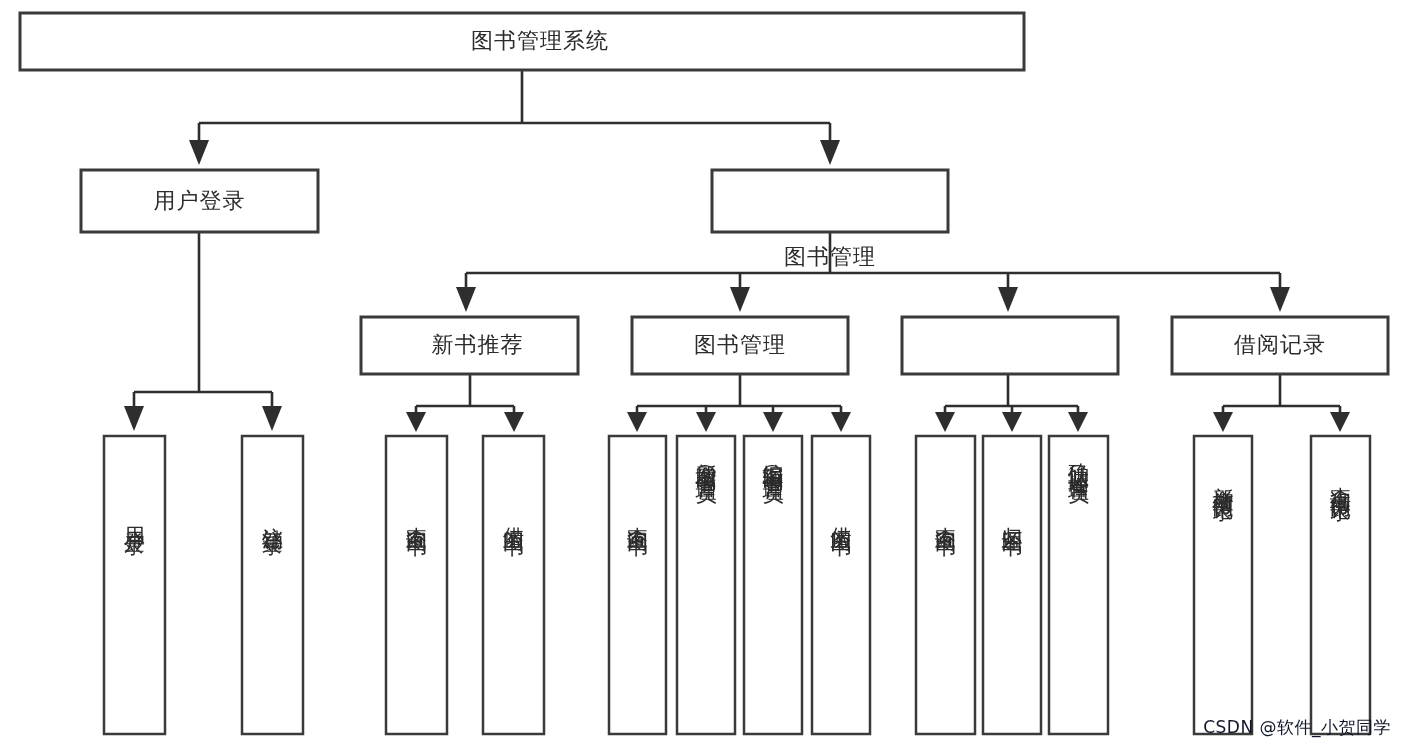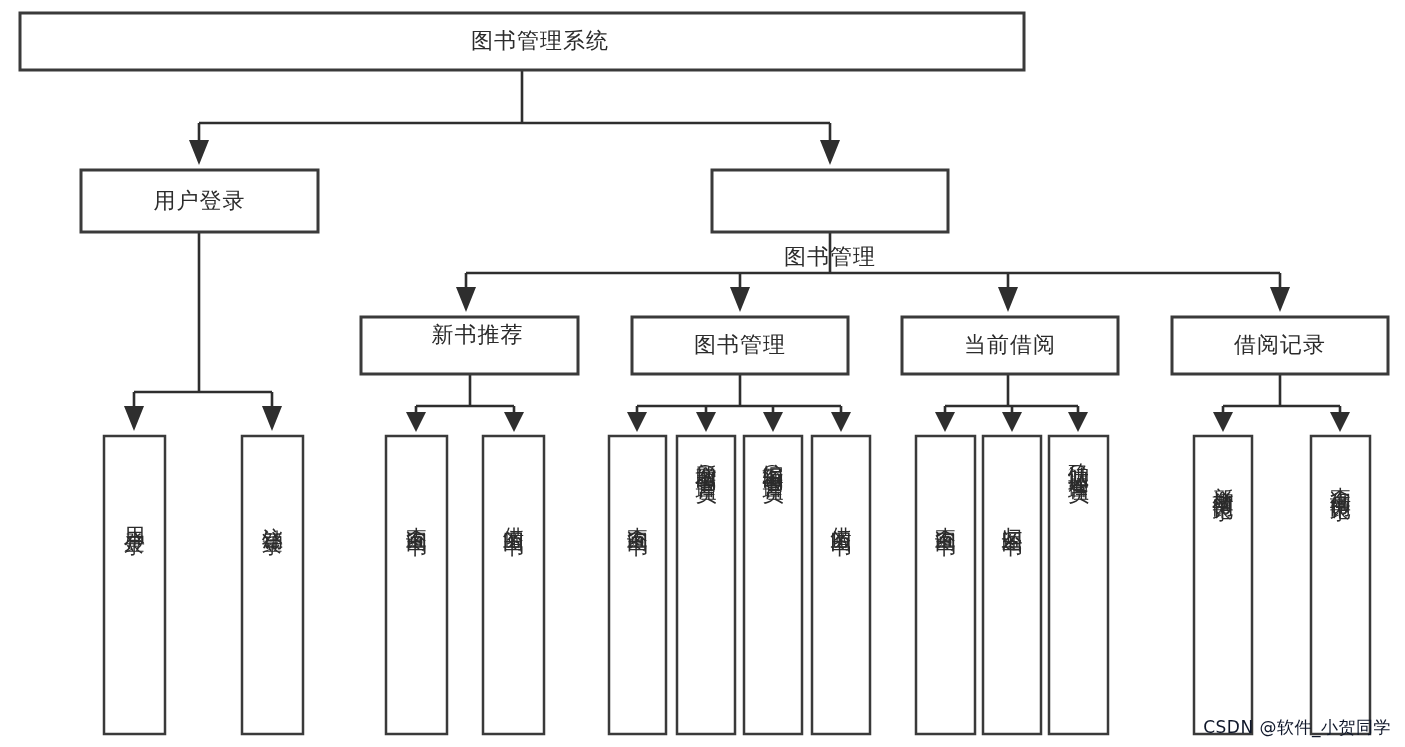--- a/index.html
+++ b/index.html
@@ -183,23 +183,22 @@
     <rect class="node-box thin" x="1049" y="436" width="59" height="298"></rect>
     <rect class="node-box thin" x="1194" y="436" width="58" height="298"></rect>
     <rect class="node-box thin" x="1311" y="436" width="59" height="298"></rect>
   </svg>
 
   <div class="node-label horizontal" style="left:20px; top:13px; width:1004px; height:57px;padding-left:36px;">图书管理系统</div>
 
   <div class="node-label horizontal" style="left:81px; top:170px; width:237px; height:62px;">用户登录</div>
   <div class="node-label horizontal" style="left:712px; top:170px; width:236px; height:79px;margin-top:48px;">图书管理</div>
 
-  <div class="node-label horizontal" style="left:361px; top:307px; width:217px; height:57px;padding-left:16px;">新书推荐</div>
+  <div class="node-label horizontal" style="left:361px; top:317px; width:217px; height:57px;padding-left:16px;">新书推荐</div>
   <div class="node-label horizontal" style="left:632px; top:317px; width:216px; height:57px;">图书管理</div>
-  <div class="node-label horizontal" style="left:902px; top:317px; width:216px; height:57px;">当前借阅</div>
   <div class="node-label horizontal" style="left:1172px; top:317px; width:216px; height:57px;">借阅记录</div>
 
   <div class="node-label vertical" style="left:104px; top:506px; width:61px; height:160px;">用户登录</div>
   <div class="node-label vertical" style="left:242px; top:506px; width:61px; height:160px;">注销登录</div>
   <div class="node-label vertical" style="left:386px; top:506px; width:61px; height:160px;">查询图书</div>
   <div class="node-label vertical" style="left:483px; top:506px; width:61px; height:160px;">借阅图书</div>
   <div class="node-label vertical" style="left:609px; top:506px; width:57px; height:160px;">查询图书</div>
   <div class="node-label vertical" style="left:677px; top:442px; width:58px; height:288px;">新增图书（管理员）</div>
   <div class="node-label vertical" style="left:744px; top:442px; width:58px; height:288px;">编辑图书（管理员）</div>
   <div class="node-label vertical" style="left:812px; top:506px; width:58px; height:160px;">借阅图书</div>

